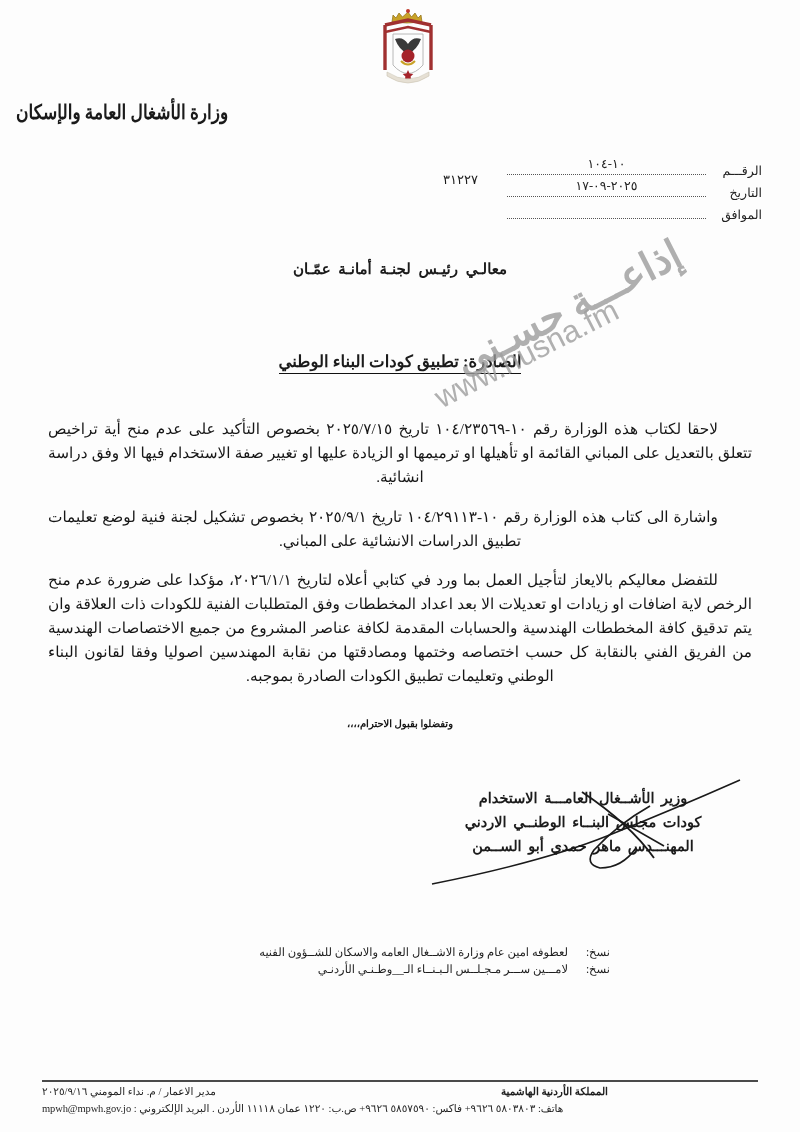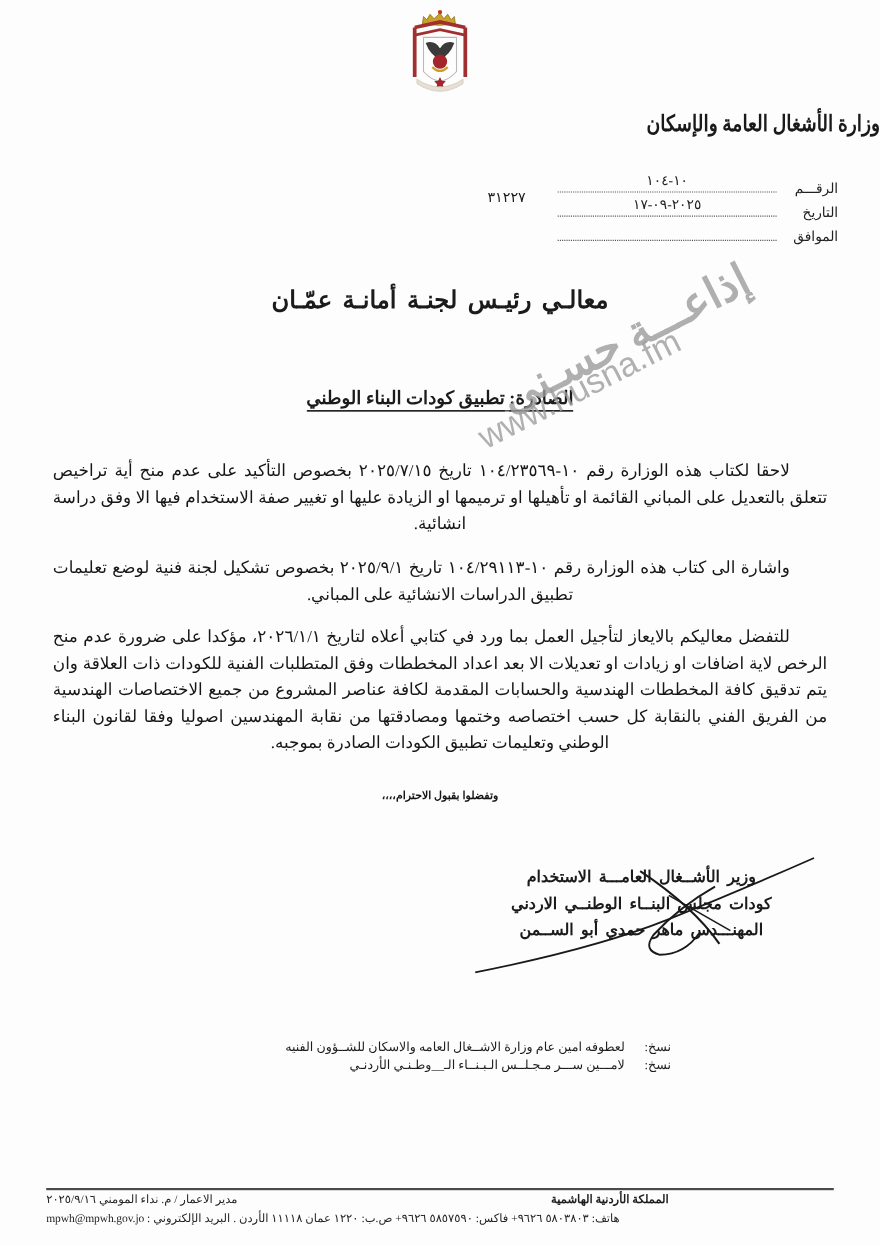--- a/index.html
+++ b/index.html
@@ -15,23 +15,23 @@
     overflow: hidden;
     font-family: "Liberation Serif", "DejaVu Serif", serif;
     color: #1b1b1b;
     direction: rtl;
   }
 
   
   .letterhead {
     position: absolute;
     top: 8px;
-    left: 0;
+    left: 16px;
     right: 0;
-    text-align: right;
+    text-align: left;
   }
   .emblem {
     width: 86px;
     height: 92px;
     margin: 0 auto;
     display: block;
   }
   .ministry-name {
     margin-top: 2px;
     font-family: "Liberation Serif", "DejaVu Serif", serif;
@@ -91,21 +91,21 @@
     letter-spacing: 1px;
   }
 
   
   .addressee {
     position: absolute;
     top: 260px;
     left: 0;
     right: 0;
     text-align: center;
-    font-size: 22px;
+    font-size: 15px;
     font-weight: bold;
     letter-spacing: 0.6px;
     word-spacing: 4px;
   }
   .subject {
     position: absolute;
     top: 352px;
     right: 0;
     left: 0;
     text-align: center;

